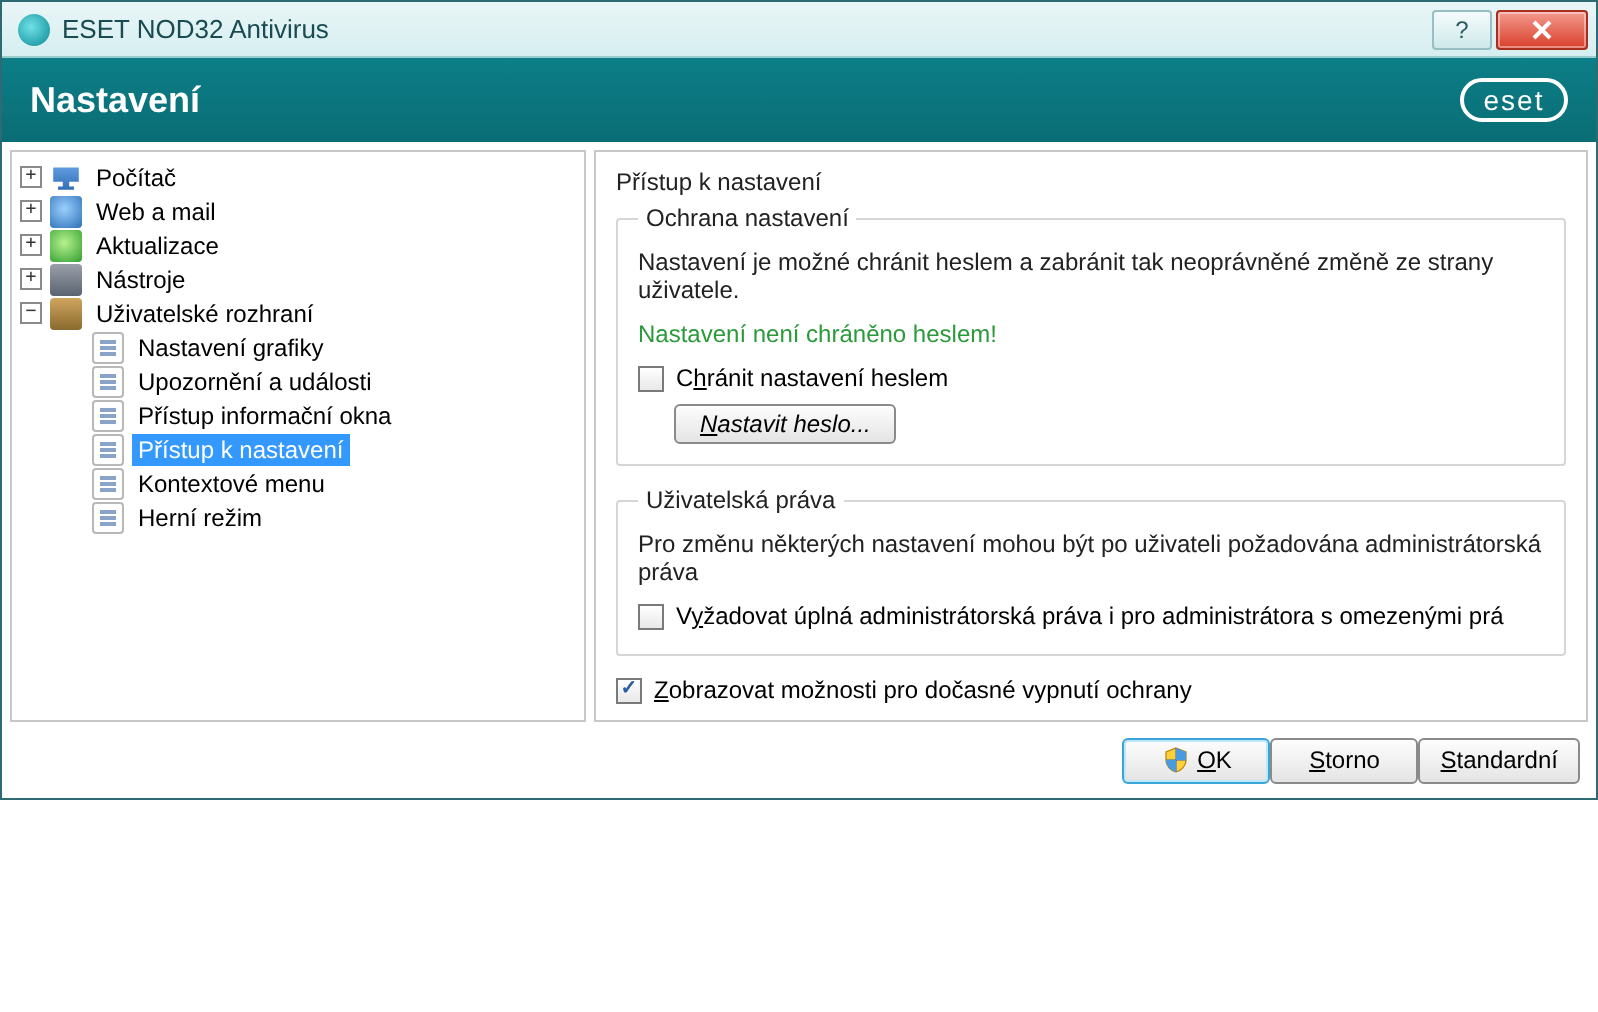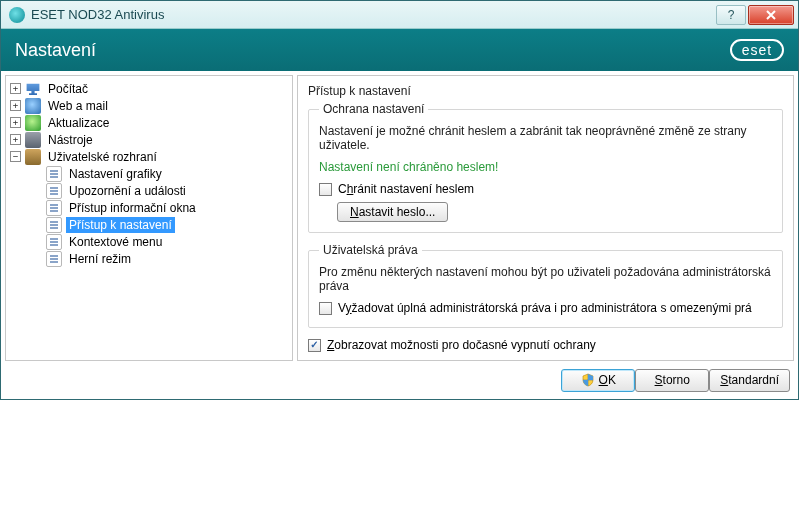--- a/index.html
+++ b/index.html
@@ -7,21 +7,21 @@
   .window { width: 799px; height: 400px; border: 1px solid #2e6a72; display: flex; flex-direction: column; background: #fff; }
   
   .titlebar { height: 28px; background: linear-gradient(#e9f6f7,#d6eef0); display: flex; align-items: center; padding: 0 0 0 8px; border-bottom: 1px solid #9cc; }
   .titlebar-icon { width: 16px; height: 16px; background: radial-gradient(circle at 40% 40%, #6fe0e6, #0a8a94); border-radius: 50%; margin-right: 6px; }
   .titlebar-text { color: #1a4a52; font-size: 13px; flex: 1; }
   .titlebar-btns { display: flex; height: 20px; margin-right: 4px; gap:2px;}
   .tbtn { width: 30px; height: 20px; border: 1px solid #98bfc4; border-radius: 2px; background: linear-gradient(#f4fbfc,#cfe8ea); display:flex; align-items:center; justify-content:center; color:#2a5a60; font-size:12px; line-height:1;}
   .tbtn.close { width: 46px; background: linear-gradient(#f39a8e,#d9402a); border-color:#a82e1d; color:#fff; box-shadow: inset 0 0 0 1px rgba(255,255,255,.4);}
   
   .header { height: 42px; background: linear-gradient(#0c7e87,#0a6d75); color:#fff; display:flex; align-items:center; padding: 0 14px; justify-content: space-between; }
-  .header-title { font-size: 18px; font-weight: normal; }
+  .header-title { font-size: 18px; font-weight: bold; }
   .logo { width: 54px; height: 22px; border: 2px solid #fff; border-radius: 11px; display:flex; align-items:center; justify-content:center; color:#fff; font-size:14px; letter-spacing:1px; font-weight:normal;}
   
   .body { flex:1; background:#fff; display:flex; flex-direction:column; }
   .panes { flex:1; display:flex; padding: 4px; gap:4px; overflow:hidden;}
   .tree-pane { width: 288px; border: 1px solid #c8c8c8; background:#fff; padding: 4px 2px; overflow:auto;}
   .content-pane { flex:1; border:1px solid #c8c8c8; background:#fff; padding: 6px 10px; position:relative; overflow:hidden;}
   
   .tree-row { display:flex; align-items:center; height:17px; white-space:nowrap; cursor:default; padding-left:2px;}
   .exp { width:11px; height:11px; border:1px solid #8a8a8a; background:#fff; margin-right:4px; display:flex; align-items:center; justify-content:center; font-size:9px; line-height:1; color:#333; font-family:monospace;}
   .tree-icon { width:16px; height:16px; margin-right:4px; border-radius:2px; display:inline-block; position:relative;}
@@ -39,21 +39,21 @@
   
   .section-title { color:#222; margin: 2px 0 4px 0; }
   fieldset { border:1px solid #d6d6d6; border-radius:2px; padding: 6px 10px 10px 10px; margin: 4px 0 10px 0; }
   legend { padding: 0 4px; color:#222; }
   .green { color:#2a9a3a; margin: 8px 0; }
   .desc { margin: 2px 0 8px 0; color:#222; }
   .chk-row { display:flex; align-items:center; gap:6px; margin:2px 0; }
   .chk { width:13px; height:13px; border:1px solid #7a7a7a; background:linear-gradient(#fff,#e8e8e8); display:inline-flex; align-items:center; justify-content:center;}
   .chk.checked::after { content:"✓"; font-size:10px; color:#2b5fa4; font-weight:bold; line-height:1;}
   .u { text-decoration: underline; }
-  .btn { display:inline-block; border:1px solid #8a8a8a; border-radius:3px; background:linear-gradient(#fdfdfd,#e4e4e4); padding: 2px 12px; margin-top:4px; cursor:default;}
+  .btn { display:inline-block; border:1px solid #8a8a8a; border-radius:3px; background:linear-gradient(#fdfdfd,#e4e4e4); padding: 2px 12px; margin-top:4px; cursor:default;font-style:italic;}
   
   .footer { height: 34px; border-top:0; display:flex; align-items:center; justify-content:flex-end; gap:0; padding: 0 8px 4px 0; }
   .footer .dbtn { min-width:74px; height:23px; border:1px solid #8a8a8a; border-radius:3px; background:linear-gradient(#fdfdfd,#e4e4e4); padding:0 10px; display:flex; align-items:center; justify-content:center; gap:4px;}
   .footer .dbtn.primary { border:1px solid #3ba3d6; box-shadow: inset 0 0 0 1px #bfe7fa; }
   .shield { width:14px; height:14px; display:inline-block;}
   .shield svg { display:block;}
 </style>
 </head>
 <body>
 

